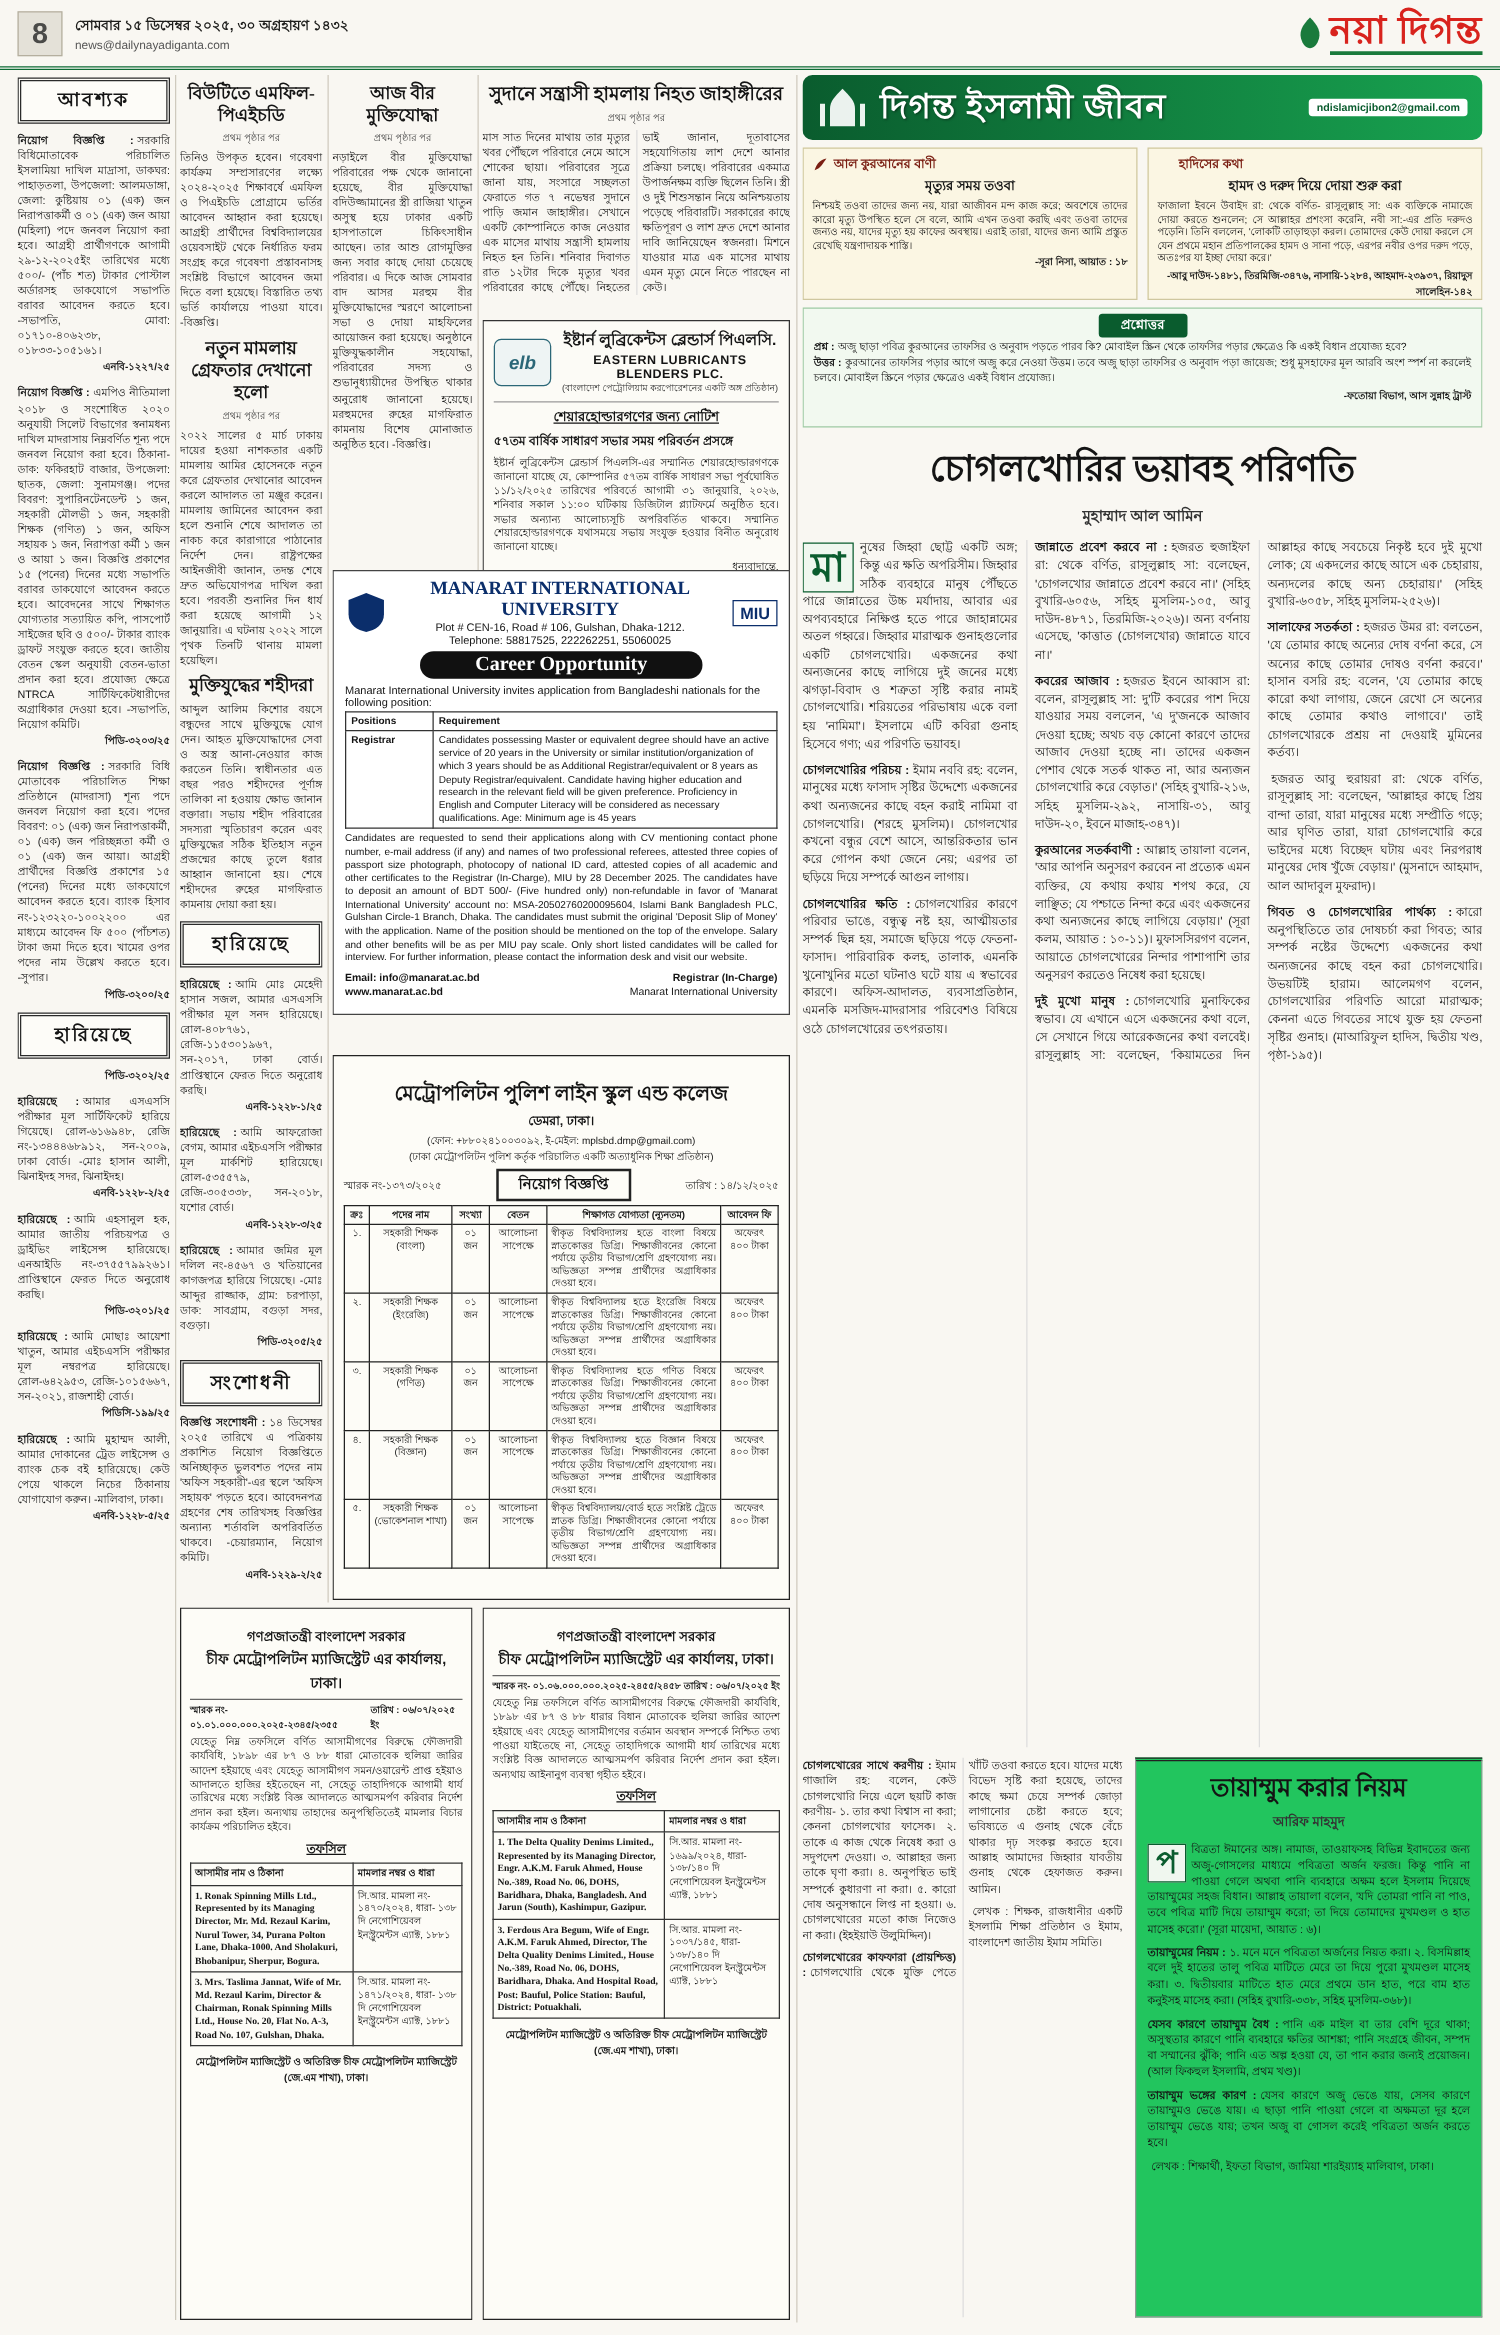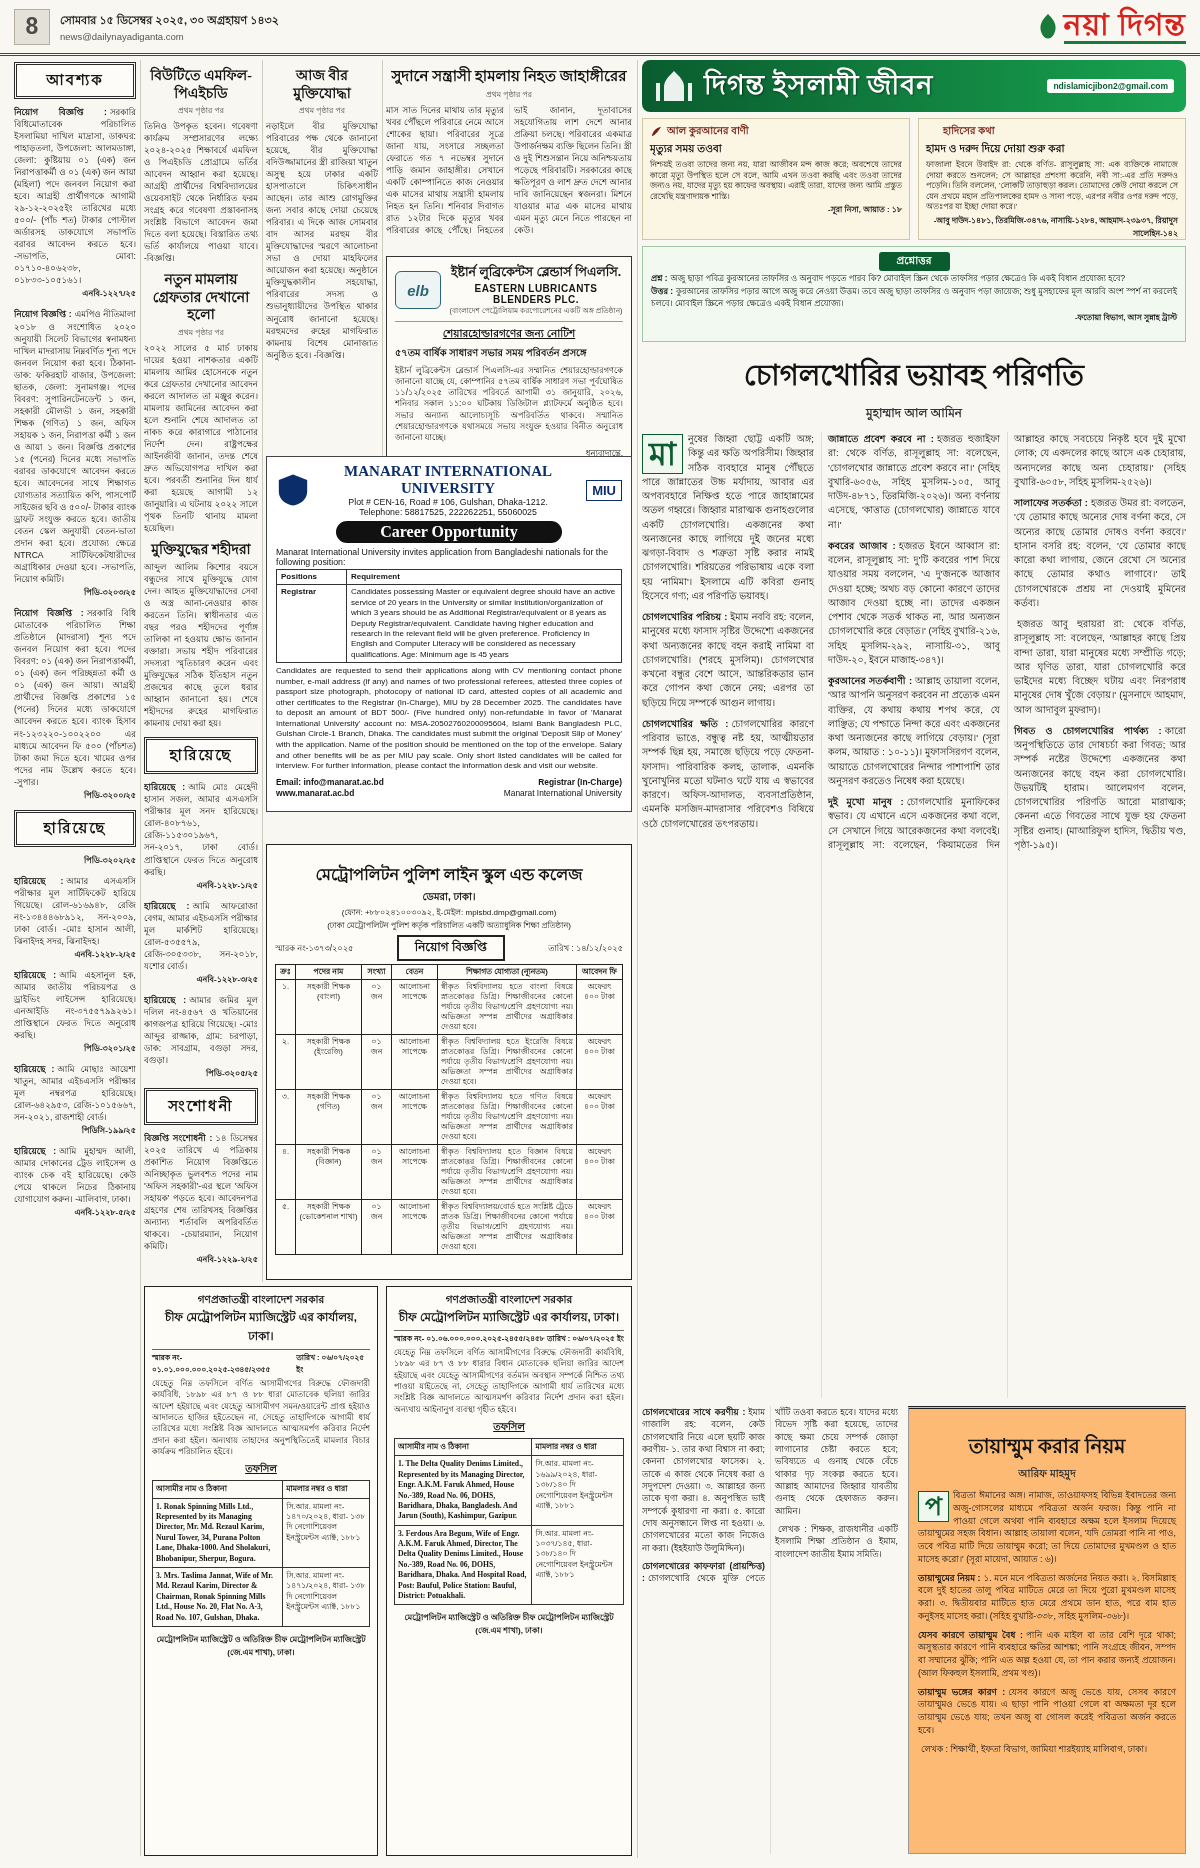--- a/index.html
+++ b/index.html
@@ -53,56 +53,56 @@
 .mpl-name{font-family:"Liberation Serif","DejaVu Serif",serif;font-weight:bold;font-size:16px;text-align:center}
 .mpl-loc{text-align:center;font-size:10px;font-weight:bold}
 .mpl-contact,.mpl-tag{text-align:center;font-size:8px}
 .mpl-row{display:flex;justify-content:space-between;align-items:center;font-size:8.2px;margin:3px 0}
 .mpl-notice{border:2px solid #222;font-weight:bold;font-size:12px;padding:1px 16px}
 .mpl-table{width:100%;border-collapse:collapse;font-size:7.7px}
 .mpl-table th,.mpl-table td{border:1px solid #222;padding:2px 3px;vertical-align:top;text-align:center;line-height:1.3}
 .mpl-table td.q{text-align:justify}
 .mpl-notes{font-size:7.7px;line-height:1.35;text-align:justify;margin-top:3px}
 
-.gov-box{border:1.2px solid #222;padding:5px 7px;background:#fdfcf7;height:100%}
+.gov-box{border:1.2px solid #222;padding:15px 7px;background:#fdfcf7;height:100%}
 .gov-t1{text-align:center;font-weight:bold;font-size:10.5px}
 .gov-t2{text-align:center;font-weight:bold;font-size:11.5px;border-bottom:1px solid #666;padding-bottom:2px;margin-bottom:2px}
 .gov-memo{display:flex;justify-content:space-between;font-size:7.4px;margin:2px 0;font-weight:bold}
 .gov-body{font-size:8.1px;line-height:1.4;text-align:justify}
 .gov-tafsil{text-align:center;font-weight:bold;font-size:10px;margin:4px 0 2px;text-decoration:underline}
 .gov-table{width:100%;border-collapse:collapse;font-size:7.7px}
 .gov-table th,.gov-table td{border:1px solid #333;padding:3px;vertical-align:top;text-align:left;line-height:1.35}
 .gov-name{font-family:"Liberation Serif","DejaVu Serif",serif}
 .gov-foot{text-align:center;font-size:8px;font-weight:bold;margin-top:6px}
 
 .isl-hdr{height:52px;background:linear-gradient(90deg,#0a5c2e,#18a350);border-radius:8px;display:flex;align-items:center;padding:0 12px;gap:10px}
 .isl-title{color:#fff;font-family:"Liberation Serif","DejaVu Serif",serif;font-weight:bold;font-size:27px;text-shadow:1px 1px 2px rgba(0,0,0,.45);letter-spacing:1px}
 .isl-mail{margin-left:auto;background:#fff;color:#0a5c2e;font-size:8.5px;font-weight:bold;padding:2px 6px;border-radius:3px}
 .isl-row2{display:flex;gap:8px;margin-top:6px}
 .isl-card{flex:1;border:1px solid #cfc79f;background:#fbf6e3;padding:4px 7px;height:122px;overflow:hidden}
 .isl-card-label{display:flex;align-items:center;gap:5px;font-weight:bold;font-size:10px;color:#7a1f13}
-.isl-card-title{font-weight:bold;font-size:10.5px;margin:1px 0 2px}
+.isl-card-title{text-align:center;font-weight:bold;font-size:10.5px;margin:1px 0 2px}
 .isl-card-text{font-size:8px;line-height:1.32;text-align:justify}
 .isl-src{font-size:7.8px;font-weight:bold;text-align:right;margin-top:1px}
 .isl-qa{border:1px solid #9fc9a4;background:#f2f9f0;margin-top:6px;padding:3px 8px 5px;height:96px;overflow:hidden}
 .isl-qa-label{text-align:center;margin-bottom:2px}
 .isl-qa-label span{display:inline-block;background:#0a5c2e;color:#fff;font-weight:bold;font-size:10.5px;padding:1px 18px;border-radius:3px}
 .isl-qa-text{font-size:8.3px;line-height:1.38;text-align:justify}
 .isl-qa-text p{margin-bottom:2px}
 .isl-qa-text b{margin-right:3px}
 .isl-head{font-family:"Liberation Serif","DejaVu Serif",serif;font-weight:bold;font-size:29px;text-align:center;margin-top:10px}
 .isl-author{text-align:center;font-weight:bold;font-size:12px;margin:3px 0 8px;color:#333}
 .isl-cols{column-count:3;column-gap:14px;column-rule:1px solid #ddd;height:966px;overflow:hidden;font-size:9.5px;line-height:1.5;text-align:justify}
 .isl-cols p{margin-bottom:7px}
 .isl-cols b,.isl-cont b{margin-right:3px}
 .dropcap{float:left;font-size:32px;line-height:1;font-weight:bold;font-family:"Liberation Serif","DejaVu Serif",serif;padding:3px 6px;margin:2px 5px 0 0;color:#0a5c2e;border:1.5px solid #0a5c2e;background:#f0f7ef}
 .isl-bottom{display:flex;gap:10px;margin-top:8px;height:448px}
 .isl-cont{width:256px;column-count:2;column-gap:10px;column-rule:1px solid #ddd;font-size:8.7px;line-height:1.42;text-align:justify;overflow:hidden}
 .isl-cont p{margin-bottom:6px}
-.tay-box{flex:1;border:1px solid #999;border-top:3px double #222;padding:22px 9px;overflow:hidden;background:#fdba74}
+.tay-box{flex:1;border:1px solid #999;border-top:3px double #222;padding:6px 9px;overflow:hidden;background:#22c55e}
 .tay-title{font-family:"Liberation Serif","DejaVu Serif",serif;font-weight:bold;font-size:20px;text-align:center}
 .tay-author{text-align:center;font-weight:bold;font-size:10.5px;margin:2px 0 6px;color:#333}
 .tay-text{font-size:8.8px;line-height:1.45;text-align:justify}
 .tay-text p{margin-bottom:6px}
 .tay-text b{margin-right:3px}
 .dropcap2{float:left;font-size:25px;line-height:1;font-weight:bold;font-family:"Liberation Serif","DejaVu Serif",serif;padding:2px 6px;margin:2px 4px 0 0;color:#0a5c2e;border:1.5px solid #0a5c2e;background:#f0f7ef}
 </style>
 </head>
 <body>
 

